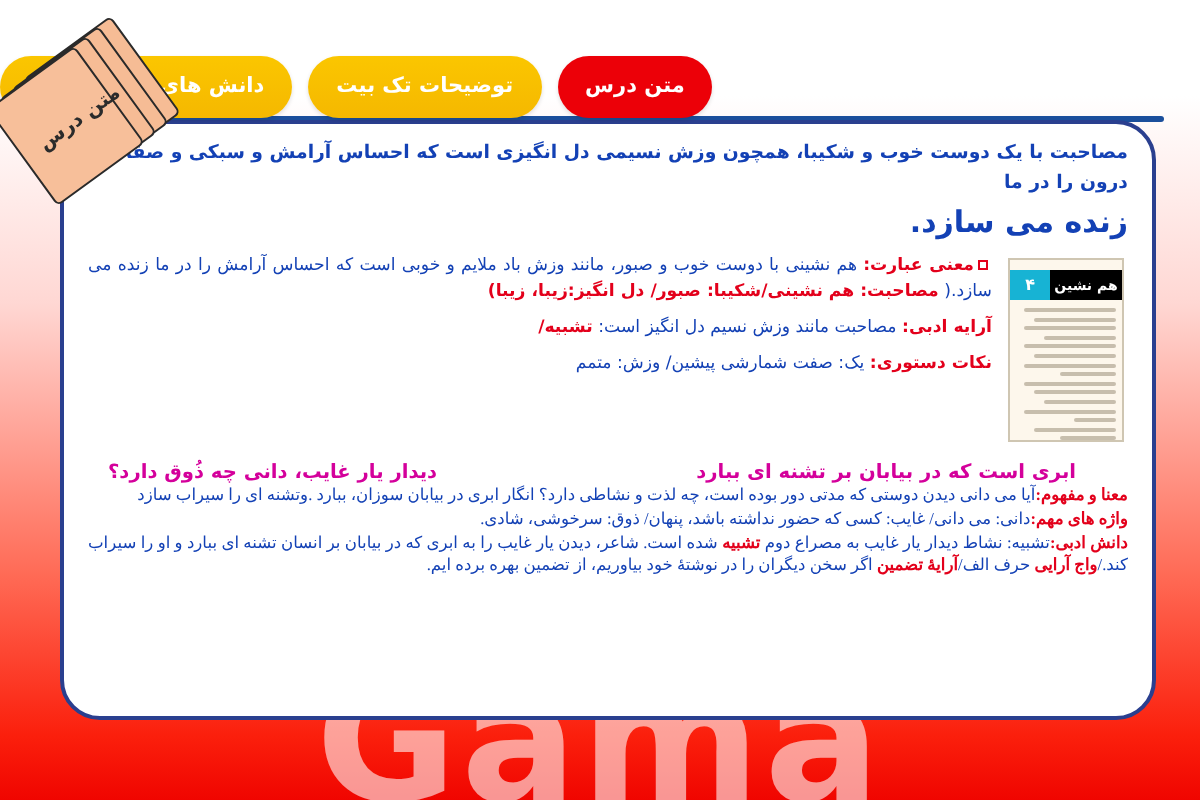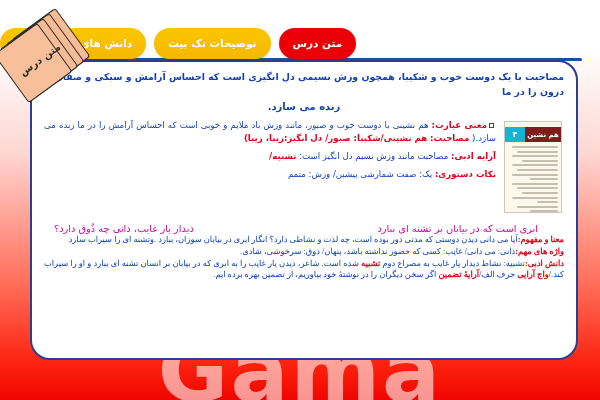--- a/index.html
+++ b/index.html
@@ -144,25 +144,24 @@
     margin: 0;
   }
   .ln-lead {
     font-size: 9.4px;
     font-weight: bold;
     color: #1341b5;
     line-height: 1.6;
     margin-top: 1px;
   }
   .ln-lead2 {
-    font-size: 10px;
+    font-size: 15px;
     font-weight: bold;
     color: #1341b5;
     line-height: 1.6;
-    text-align: center;
     margin-bottom: 4px;
   }
   .hl  { color: #e3001b; font-weight: bold; }
 
   .row-center { text-align: right; }
 
   
   #sec1 {
     position: relative;
     min-height: 96px;
@@ -190,21 +189,21 @@
     background: #17b3d4;
     color: #ffffff;
     font-size: 8px;
     font-weight: bold;
     display: flex;
     align-items: center;
     justify-content: center;
   }
   #thumb-title {
     flex: 1;
-    background: #7f1d1d;
+    background: #000000;
     color: #ffffff;
     font-size: 7px;
     font-weight: bold;
     display: flex;
     align-items: center;
     justify-content: center;
   }
   #thumb-body {
     position: absolute;
     top: 24px; bottom: 2px; left: 3px; right: 3px;
@@ -228,21 +227,21 @@
   #couplet {
     display: flex;
     flex-direction: row-reverse;
     justify-content: space-between;
     align-items: baseline;
     padding: 0 26px 0 10px;
     margin-top: 2px;
   }
   .hemistich {
     font-size: 9.8px;
-    font-weight: normal;
+    font-weight: bold;
     color: #d4009b;
   }
 
   .tiny-sq {
     display: inline-block;
     width: 5px;
     height: 5px;
     border: 1.2px solid #e3001b;
     vertical-align: middle;
     margin: 0 2px;

